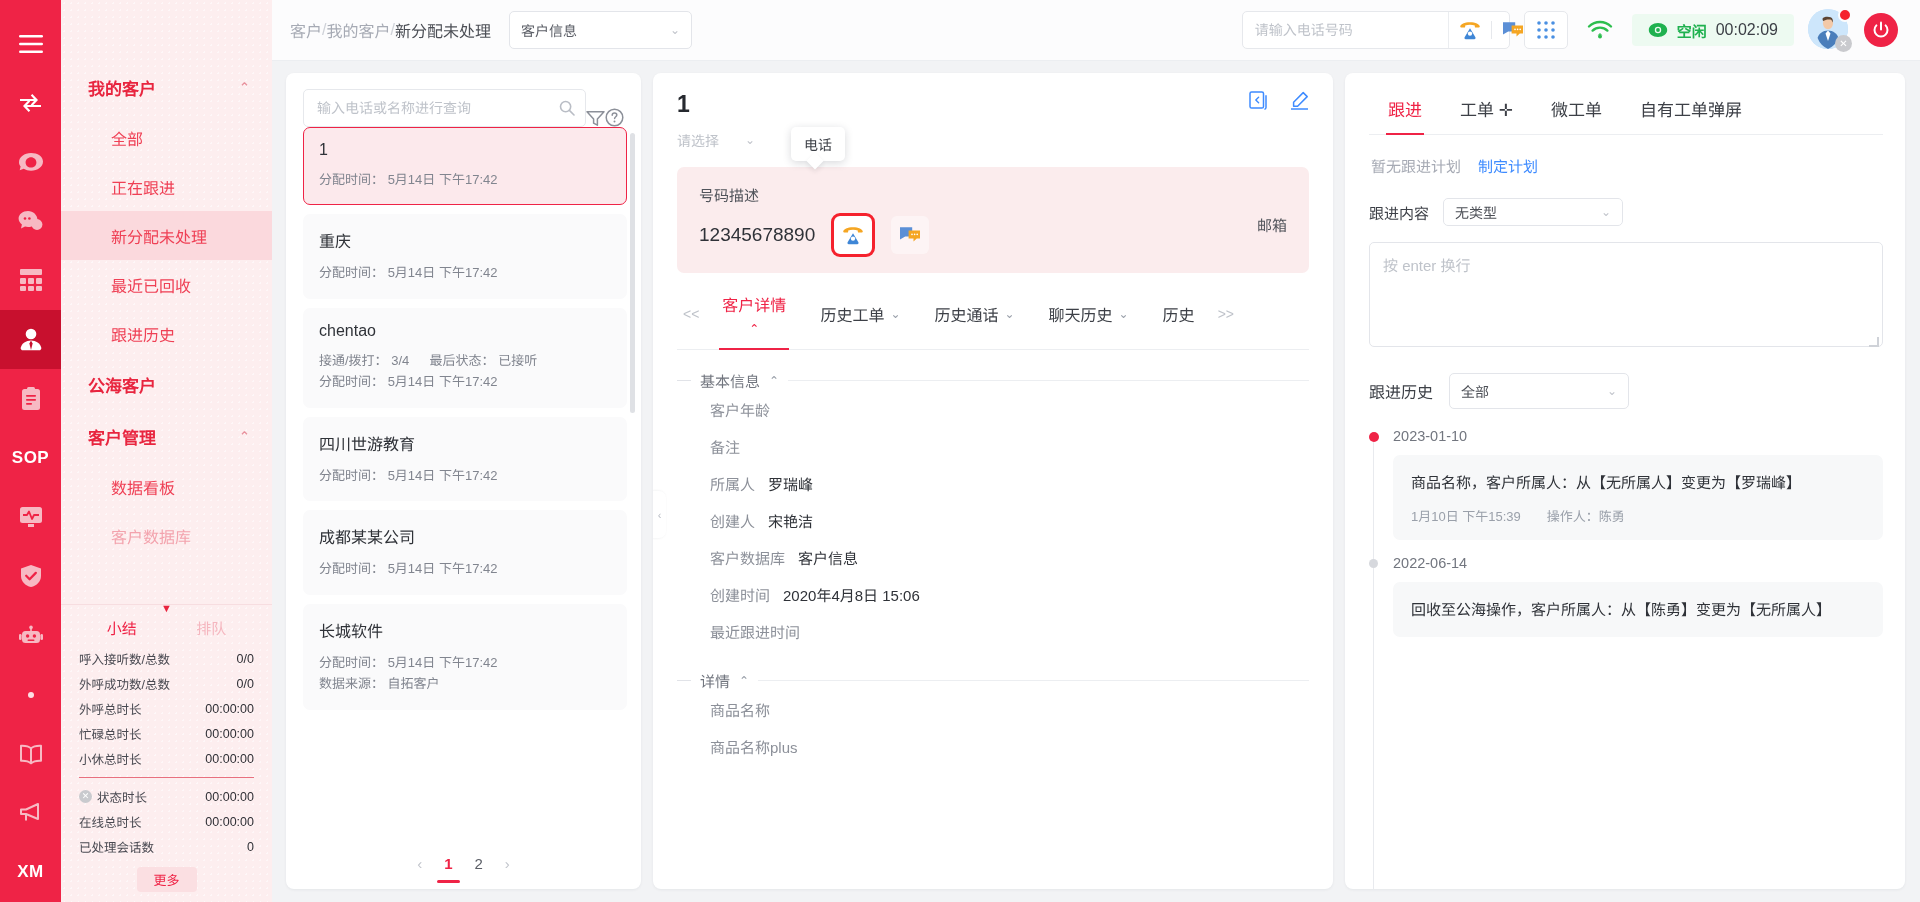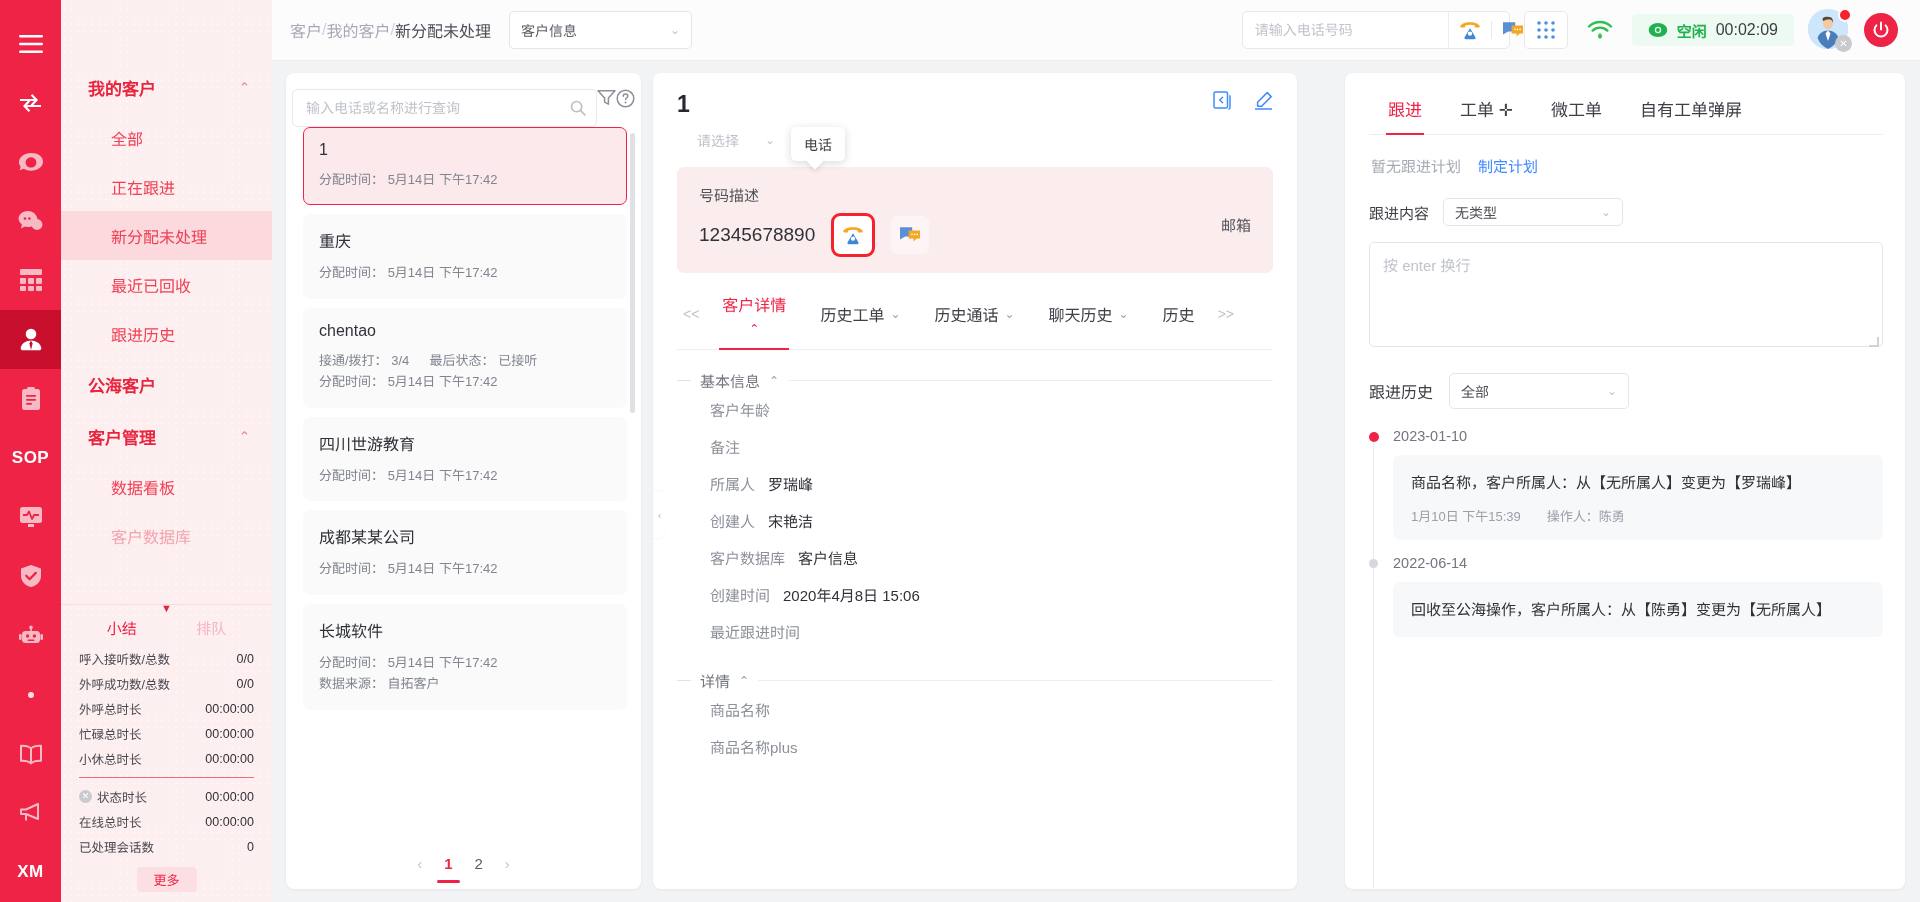--- a/index.html
+++ b/index.html
@@ -145,21 +145,21 @@
     width: 34px; height:34px; border-radius:50%; background:#ef2346;
     display:flex; align-items:center; justify-content:center; cursor:pointer;
   }
 
   
   .content { flex:1 1 auto; display:flex; gap: 12px; padding: 12px 15px 13px 14px; min-height:0;}
   .card { background:#fff; border-radius: 8px; box-shadow: 0 1px 3px rgba(22,28,45,.06); }
 
   
   .col-list { width: 355px; flex: 0 0 355px; display:flex; flex-direction:column; padding: 16px 0 0 0; position:relative;}
-  .list-head { display:flex; align-items:flex-start; padding: 0 6px; }
+  .list-head { display:flex; align-items:flex-end; padding: 0 17px; }
   .search {
     flex:1 1 auto; height: 38px; border: 1px solid #e6e8ec; border-radius: 5px;
     display:flex; align-items:center; padding: 0 10px 0 13px; background:#fff;
   }
   .search input {
     flex:1 1 auto; border:none; outline:none; font-size: 14px; color:#4c4f56;
     background: transparent; font-family: inherit;
   }
   .search input::placeholder { color:#bfc3ca; }
   .icon-btn { cursor:pointer; display:flex; align-items:center; justify-content:center;}
@@ -185,21 +185,21 @@
   .vscroll {
     position:absolute; right: 6px; width: 5px; border-radius:3px; background:#dfe1e5;
   }
 
   
   .col-detail { flex: 1 1 auto; min-width:0; display:flex; flex-direction:column; padding: 18px 24px 0 24px; position:relative; overflow:hidden;}
   .dt-head { display:flex; align-items:flex-start; justify-content:space-between; }
   .dt-title { font-size: 23px; font-weight: bold; color:#26292f; }
   .dt-actions { display:flex; align-items:center; gap: 22px; }
   .dt-select { display:flex; align-items:center; gap: 26px; margin-top: 12px; cursor:pointer;}
-  .dt-select .ph { font-size: 14px; color:#bfc3ca;margin-left:20px; }
+  .dt-select .ph { font-size: 14px; color:#bfc3ca; }
   .dt-select .chev { color:#c2c5cc; font-size:12px;}
   .numcard {
     margin-top: 17px; background:#fbeced; border-radius: 7px; padding: 17px 22px 19px;
     display:flex; align-items:flex-start; position:relative;
   }
   .nc-left { flex: 1 1 auto; }
   .nc-label { font-size: 15px; color:#50535a; margin-bottom: 11px; }
   .nc-row { display:flex; align-items:center; gap: 19px; }
   .nc-num { font-size: 19px; color:#2f3238; }
   .nc-icon {
@@ -246,21 +246,21 @@
 
   
   .handle {
     position:absolute; width: 13px; height: 47px; background:#fff;
     border-radius: 7px 0 0 7px; box-shadow:-1px 0 3px rgba(22,28,45,.09);
     display:flex; align-items:center; justify-content:center;
     font-size:11px; color:#b9bdc5; cursor:pointer; z-index: 5;
   }
 
   
-  .col-follow { width: 560px; flex: 0 0 560px; display:flex; flex-direction:column; padding: 14px 22px 0 24px; overflow:hidden; position:relative;margin-left:36px;}
+  .col-follow { width: 560px; flex: 0 0 560px; display:flex; flex-direction:column; padding: 14px 22px 0 24px; overflow:hidden; position:relative;}
   .ftabs { display:flex; align-items:center; border-bottom: 1px solid #eceef1; }
   .ftab { font-size: 17px; color:#3d4047; padding: 9px 19px 13px; cursor:pointer; position:relative; white-space:nowrap;}
   .ftab.active { color:#ef2346; }
   .ftab.active::after {
     content:""; position:absolute; left: 17px; right:17px; bottom:-1px; height:2px; background:#ef2346;
   }
   .plan-row { display:flex; align-items:center; gap: 17px; padding: 20px 2px 0; }
   .plan-none { font-size: 15px; color:#a6aab4; }
   .plan-link { font-size: 15px; color:#3e8bff; cursor:pointer; }
   .fc-row { display:flex; align-items:center; gap: 14px; margin-top: 22px; }

